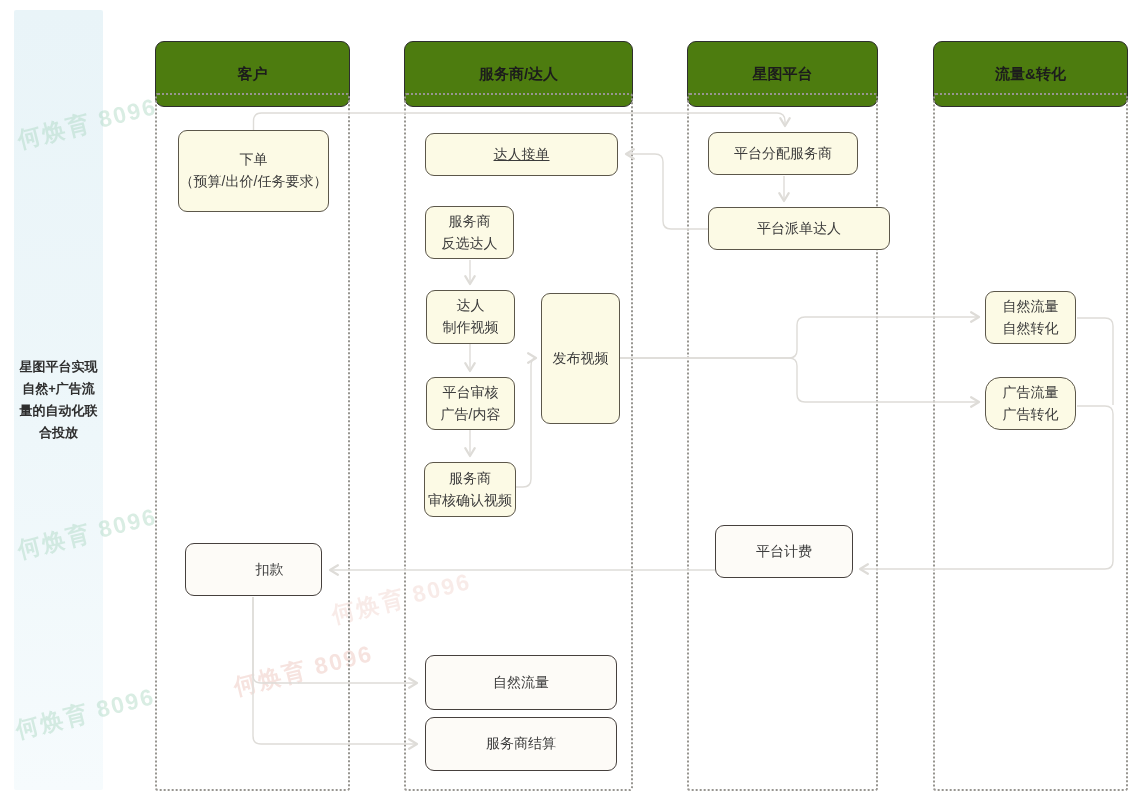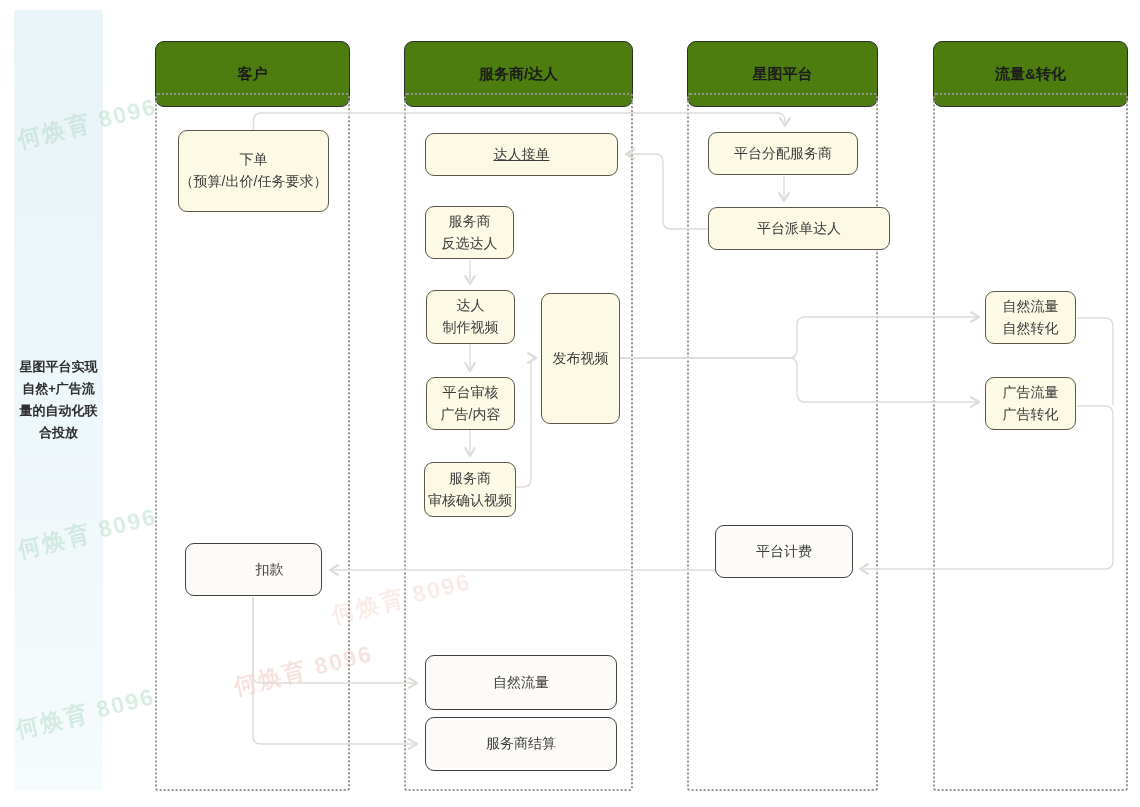--- a/index.html
+++ b/index.html
@@ -53,21 +53,21 @@
   #n-place-order     { left:178px; top:130px; width:151px; height:82px; }
   #n-accept-order    { left:425px; top:133px; width:193px; height:43px;text-decoration:underline; }
   #n-counter-select  { left:425px; top:206px; width:89px;  height:53px; }
   #n-make-video      { left:426px; top:290px; width:89px;  height:54px; }
   #n-platform-review { left:426px; top:377px; width:89px;  height:53px; }
   #n-provider-confirm{ left:424px; top:462px; width:92px;  height:55px; }
   #n-publish-video   { left:541px; top:293px; width:79px;  height:131px; }
   #n-assign-provider { left:708px; top:132px; width:150px; height:43px; }
   #n-dispatch-talent { left:708px; top:207px; width:182px; height:43px; }
   #n-organic         { left:985px; top:291px; width:91px;  height:53px; }
-  #n-ad              { left:985px; top:377px; width:91px;  height:53px; }
+  #n-ad              { left:985px; top:377px; width:91px;  height:53px;border-radius:15px; }
   #n-deduct          { left:185px; top:543px; width:137px; height:53px;padding-left:32px; }
   #n-billing         { left:715px; top:525px; width:138px; height:53px; }
   #n-talent-settle   { left:425px; top:655px; width:192px; height:55px; }
   #n-provider-settle { left:425px; top:717px; width:192px; height:54px; }
   
   #edges { position:absolute; left:0; top:0; width:1140px; height:807px; pointer-events:none; }
   #edges path { fill:none; stroke:#dedcd8; stroke-width:1.4; }
   
   .wm {
     position:absolute; font-size:23px; font-weight:bold; letter-spacing:2px;

